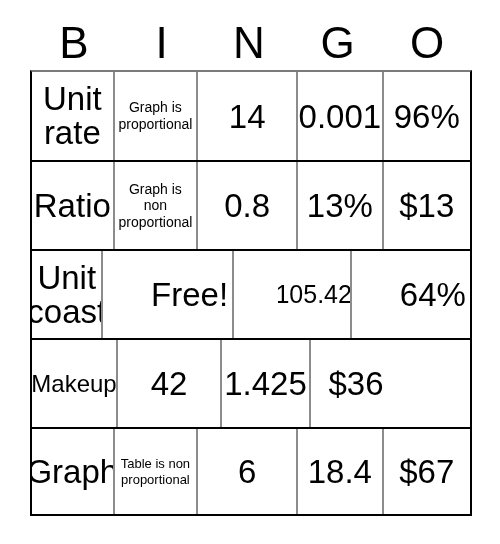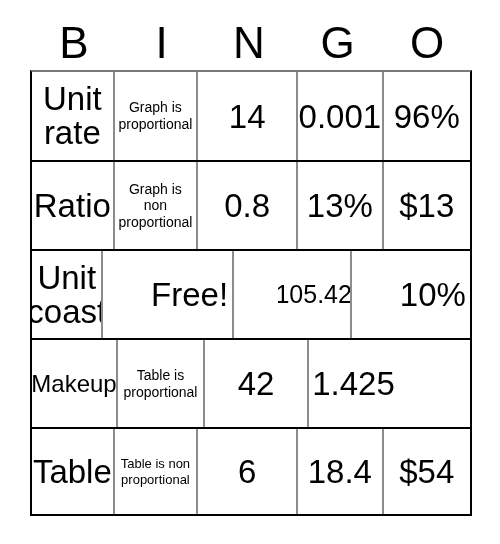--- a/index.html
+++ b/index.html
@@ -156,51 +156,51 @@
       <div class="cell c-0">
           <span class="t-big">Unit coast</span>
         </div>
       <div class="cell c-2">
           <span class="t-num">Free!</span>
         </div>
       <div class="cell c-3">
           <span class="t-numsm">105.42</span>
         </div>
       <div class="cell c-4">
-          <span class="t-num">10%</span>
+          <span class="t-num">64%</span>
         </div>
     </div>
 
     <div class="row r-3">
       <div class="cell c-0">
           <span class="t-name">Makeup</span>
         </div>
-      <div class="cell c-1">
-          <span class="t-small">Table is proportional</span>
-        </div>
       <div class="cell c-2">
           <span class="t-num">42</span>
         </div>
       <div class="cell c-3">
           <span class="t-num">1.425</span>
         </div>
+      <div class="cell c-4">
+          <span class="t-num">$36</span>
+        </div>
     </div>
 
     <div class="row r-4">
       <div class="cell c-0">
-          <span class="t-big">Table</span>
+          <span class="t-big">Graph</span>
         </div>
       <div class="cell c-1">
           <span class="t-xsmall">Table is non proportional</span>
         </div>
       <div class="cell c-2">
           <span class="t-num">6</span>
         </div>
       <div class="cell c-3">
           <span class="t-num">18.4</span>
         </div>
       <div class="cell c-4">
-          <span class="t-num">$54</span>
+          <span class="t-num">$67</span>
         </div>
     </div>
 
   </div>
 </div>
 
 </body></html>

